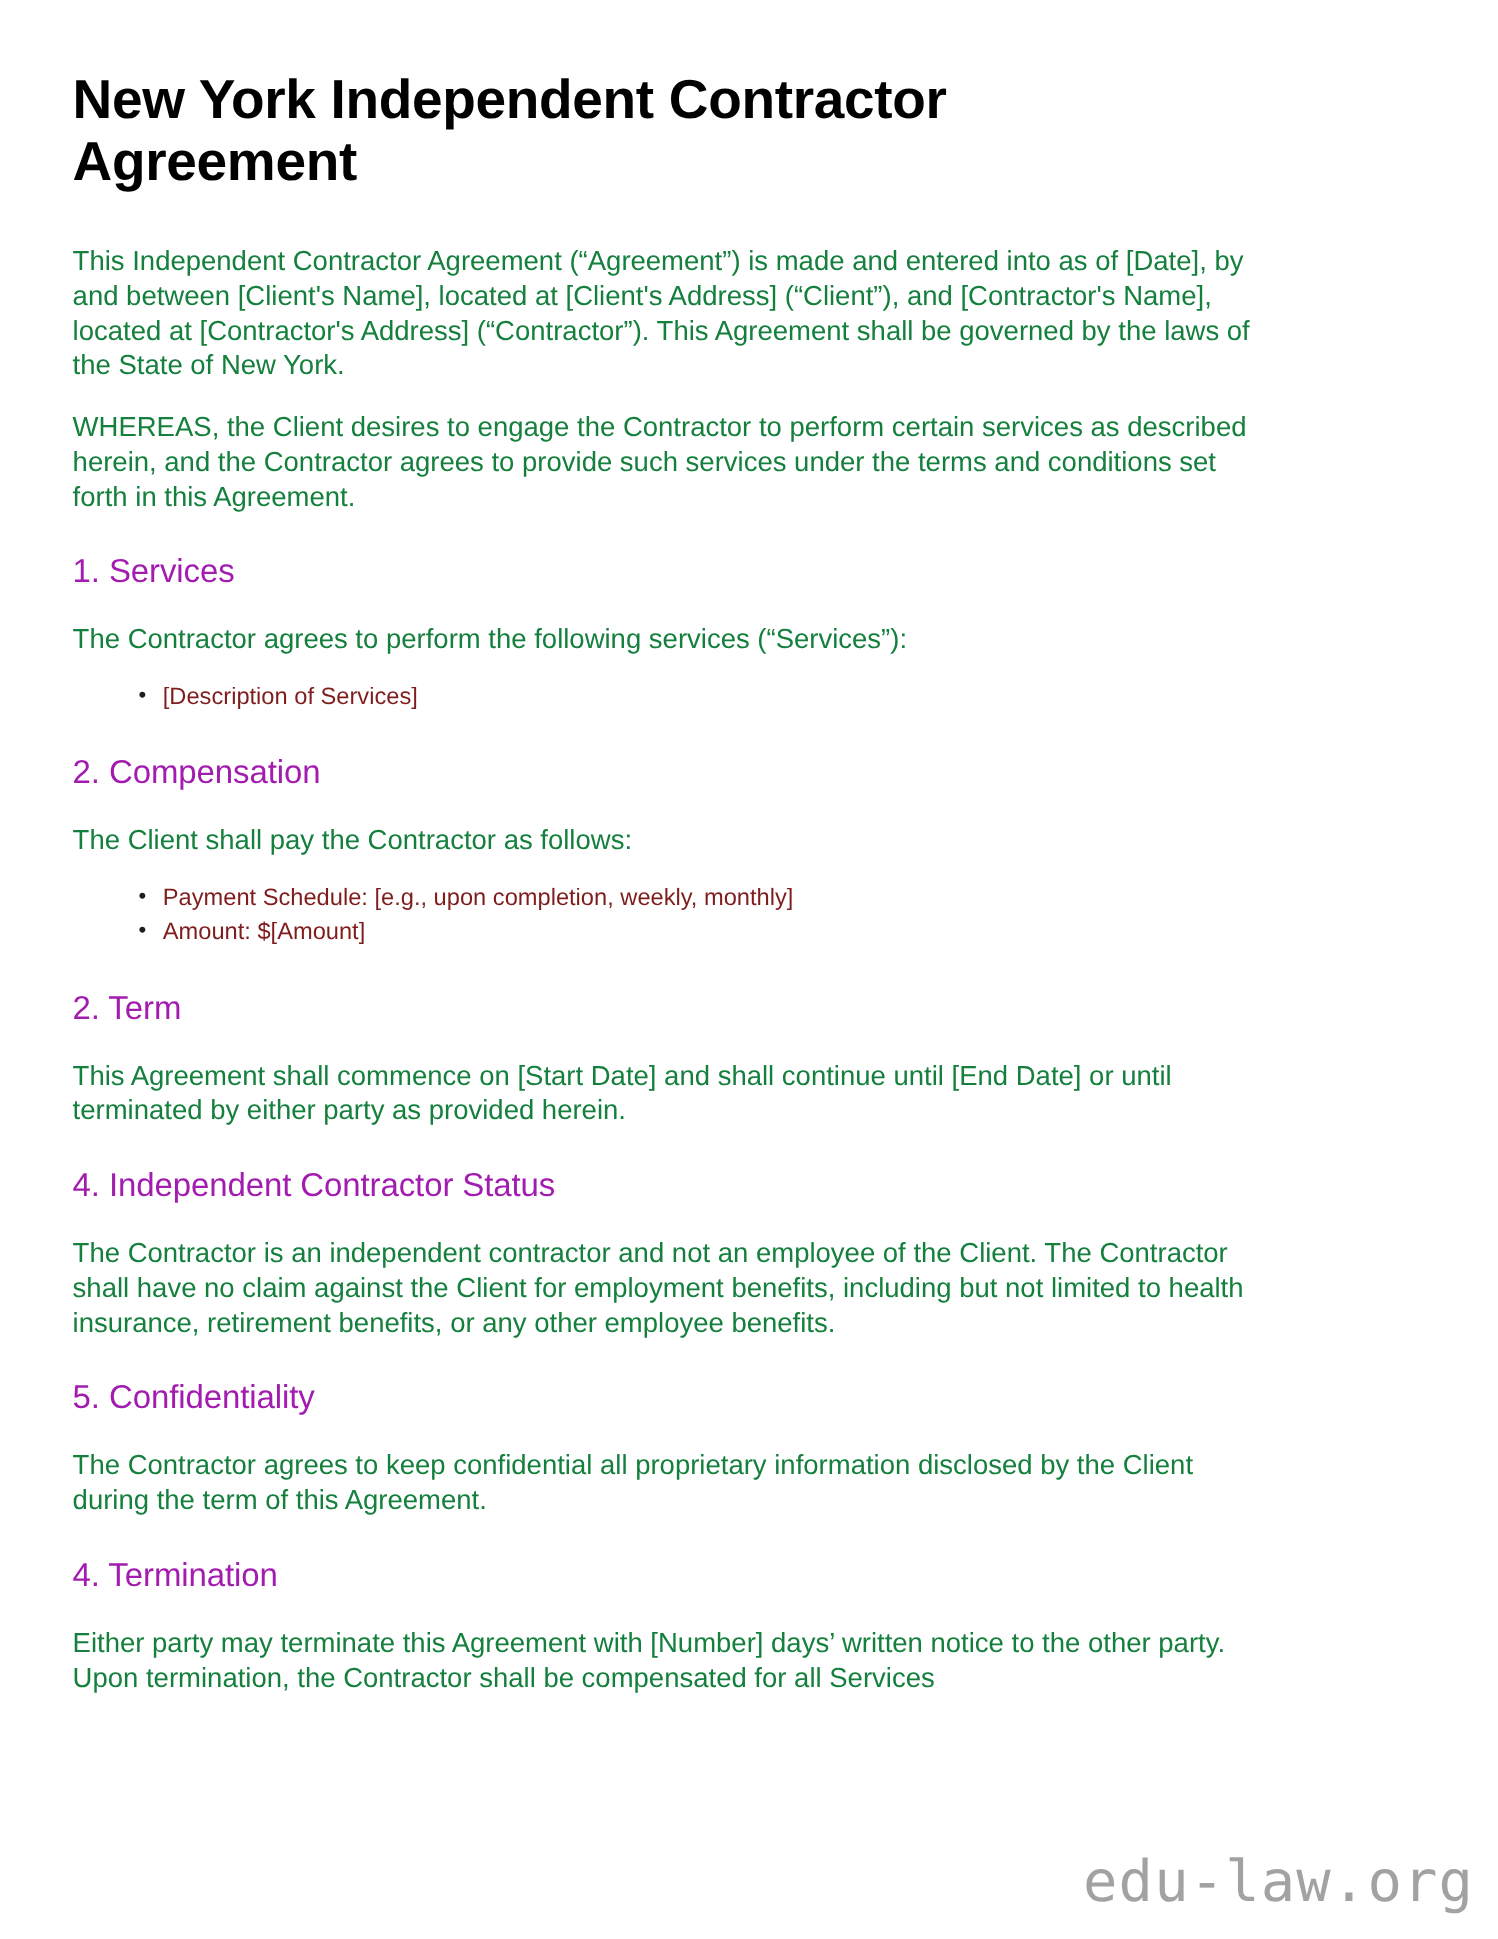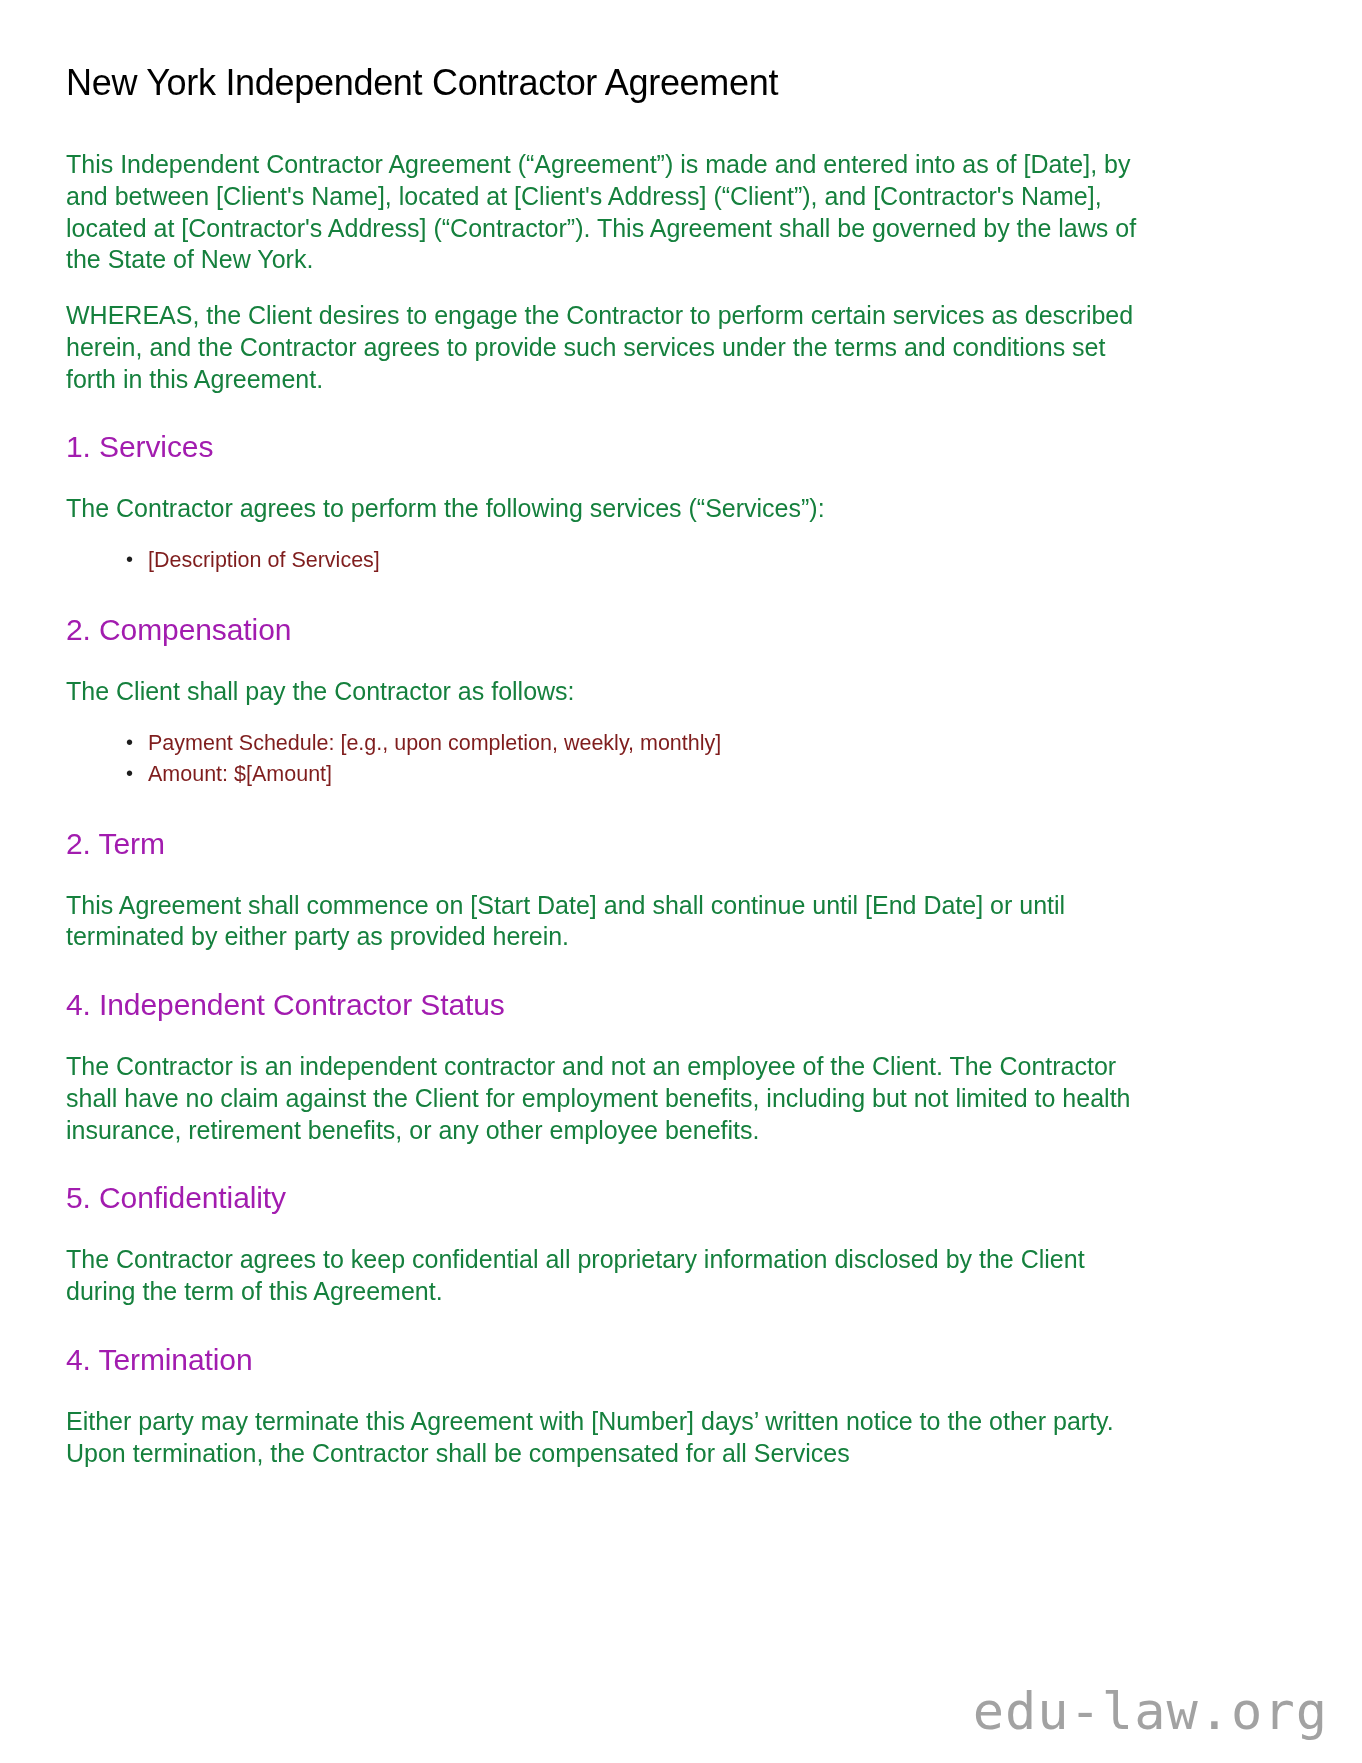--- a/index.html
+++ b/index.html
@@ -20,23 +20,23 @@
     box-sizing: border-box;
     overflow: hidden;
   }
   .doc-body {
     position: absolute;
     left: 66px;
     top: 62px;
     width: 1080px;
   }
   h1.doc-title {
-    font-size: 36px;
+    font-size: 50px;
     line-height: 1.14;
-    font-weight: normal;
+    font-weight: bold;
     letter-spacing: -0.3px;
     margin: 0 0 0 0;
     color: #000000;
     width: 1000px;
   }
   p.para {
     font-size: 25px;
     line-height: 1.27;
     margin: 0;
     color: #15803d;
@@ -71,21 +71,21 @@
   ul.bullets li::before {
     content: "\2022";
     position: absolute;
     left: 0;
     top: -1px;
     font-size: 20px;
     color: #1d1d1d;
   }
   .watermark {
     position: absolute;
-    right: 34px;
+    right: 22px;
     bottom: 22px;
     font-family: "DejaVu Sans Mono", "Liberation Mono", monospace;
     font-size: 52px;
     letter-spacing: 1px;
     color: rgba(85, 85, 85, 0.55);
     white-space: nowrap;
     -webkit-text-stroke: 0px;
   }
 </style>
 </head>

